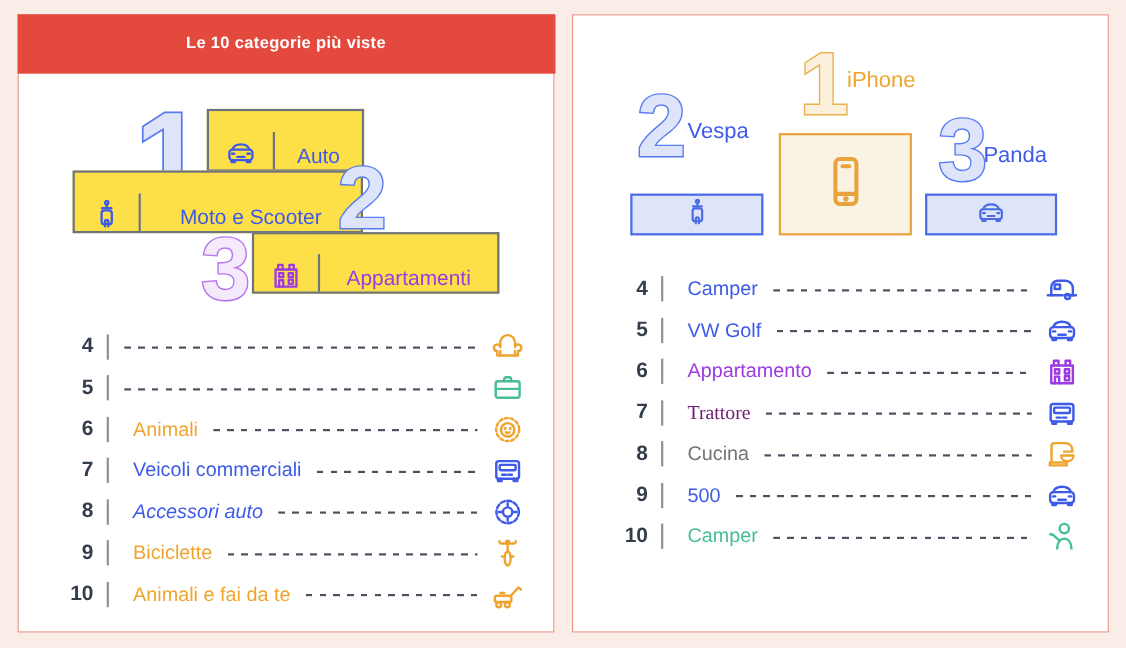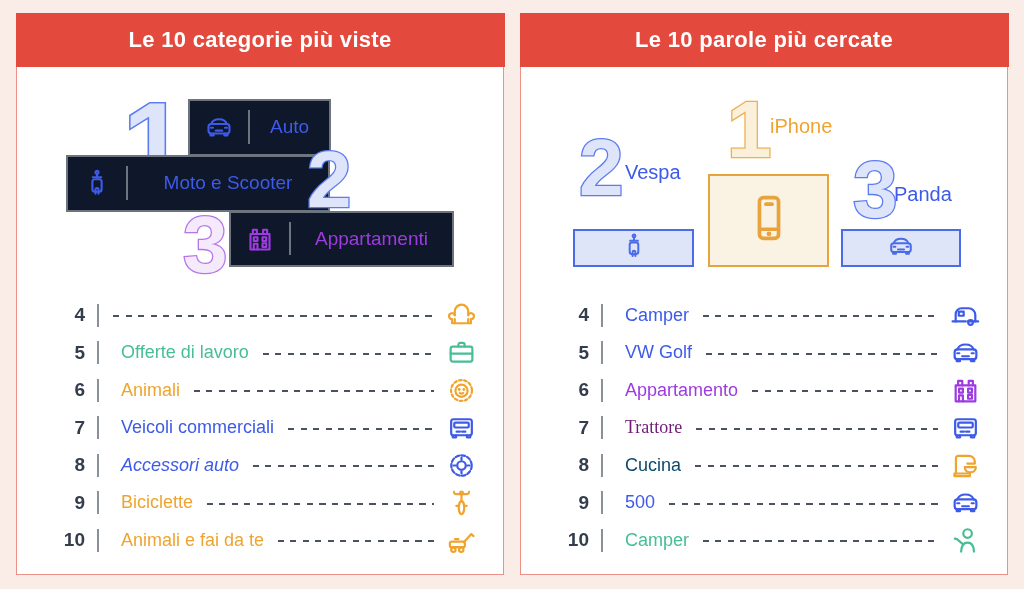--- a/index.html
+++ b/index.html
@@ -16,42 +16,42 @@
     background:#fff; border:1.5px solid var(--panel_border,#EC9188);
   }
   .panel.left { left:16px; }
   .panel.right { left:520px; }
 
   .panel-header {
     height:54px; background:var(--header_red,#E4493E);
     display:flex; align-items:center; justify-content:center;
     margin:-1.5px -1.5px 0 -1.5px;
   }
-  .panel-title { color:#fff; font-size:22px; font-weight:bold; letter-spacing:.3px;text-align:center; }
+  .panel-title { color:#fff; font-size:15px; font-weight:bold; letter-spacing:.3px;text-align:center; }
 
   .panel-body { position:relative; height:506px; }
 
   
   svg.bignum { position:absolute; overflow:visible; }
   svg.bignum text {
     font-family:"Liberation Sans","DejaVu Sans",sans-serif;
     font-weight:bold; paint-order:stroke;
   }
   svg.bignum.n-xl { width:80px; height:120px; }
   svg.bignum.n-xl text { font-size:112px; stroke-width:3.2px; }
   svg.bignum.n-lg { width:62px; height:80px; }
   svg.bignum.n-lg text { font-size:80px; stroke-width:2.6px; }
   .num-blue   { fill:var(--num_blue_fill,#DEE5FA);   stroke:var(--num_blue_stroke,#5B7CF0); }
   .num-purple { fill:var(--num_purple_fill,#F4EAFC); stroke:var(--num_purple_stroke,#B575EC); }
   .num-orange { fill:var(--num_orange_fill,#FAF0DC); stroke:var(--num_orange_stroke,#ECB04C); }
 
   
   .pbox {
-    position:absolute; display:flex; align-items:center;
-    background:#0f172a; border:2px solid var(--box_border,#6E747E);
+    position:absolute; display:flex; align-items:flex-end;
+    background:#fde047; border:2px solid var(--box_border,#6E747E);
   }
   .pbox .iconwrap { width:58px; display:flex; align-items:center; justify-content:center; flex-shrink:0; }
   .pbox .iconwrap svg { width:30px; height:30px; }
   .pbox .vdiv { width:2px; height:64%; background:var(--box_border,#6E747E); flex-shrink:0; }
   .pbox .plabel { flex:1; text-align:center; font-size:19px; }
 
   
   .pedestal { position:absolute; display:flex; align-items:center; justify-content:center; }
   .pedestal.blue   { background:var(--podium_blue_fill,#DEE5F9);  border:2px solid var(--podium_blue_border,#4B6BE8);  color:var(--podium_blue_border,#4B6BE8); }
   .pedestal.orange { background:var(--podium_orange_fill,#FAF3E3); border:2px solid var(--podium_orange_border,#E8A33D); color:var(--podium_orange_border,#E8A33D); }
@@ -153,21 +153,20 @@
               <svg viewBox="0 0 24 24" fill="none" stroke="currentColor" stroke-width="1.7" stroke-linecap="round" stroke-linejoin="round">
                 <path d="M6.8 12V8.8a5.2 5.2 0 0 1 10.4 0V12"></path>
                 <path d="M6.8 11.6a2.3 2.3 0 1 0-2.1 3.2V18h14.6v-3.2a2.3 2.3 0 1 0-2.1-3.2"></path>
                 <path d="M6.8 14.8V18M17.2 14.8V18"></path>
               </svg>
             </span>
           </div>
           <div class="rank-row">
             <span class="rank-num">5</span>
             <span class="rank-bar"></span>
-            <span class="rank-label" style="color: rgb(71, 190, 147);">Offerte di lavoro</span>
             <span class="dashes"></span>
             <span class="item-icon" style="color: rgb(71, 190, 147);">
               <svg viewBox="0 0 24 24" fill="none" stroke="currentColor" stroke-width="1.7" stroke-linecap="round" stroke-linejoin="round">
                 <path d="M9.6 7.4V5.9a1.3 1.3 0 0 1 1.3-1.3h2.2a1.3 1.3 0 0 1 1.3 1.3v1.5"></path>
                 <rect x="3.6" y="7.4" width="16.8" height="11.6" rx="1.6"></rect>
                 <path d="M3.6 12.8h16.8"></path>
               </svg>
             </span>
           </div>
           <div class="rank-row">
@@ -239,23 +238,20 @@
                 <circle cx="11.8" cy="19.2" r="1.7"></circle>
                 <path d="M7 10.9h2.6"></path>
               </svg>
             </span>
           </div>
         </div>
     </div>
   </section>
 
   <section class="panel right">
-    <header class="panel-header">
-      <div class="panel-title">Le 10 parole più cercate</div>
-    </header>
     <div class="panel-body">
 
       <svg class="bignum n-lg" style="left:204px;top:22px">
         <text class="num-orange" x="2" y="68">1</text>
       </svg>
       <span class="podium-name c-orange" style="left:249px;top:48px">iPhone</span>
 
       <svg class="bignum n-lg" style="left:56px;top:60px">
         <text class="num-blue" x="2" y="68">2</text>
       </svg>
@@ -347,21 +343,21 @@
                 <rect x="4" y="5.6" width="16" height="12.4" rx="1.8"></rect>
                 <rect x="6.4" y="8.2" width="11.2" height="3.8" rx="0.8"></rect>
                 <path d="M8.2 15.2h7.6" stroke-dasharray="2.6 1.6"></path>
                 <path d="M5.2 18v1.6h2.6V18M16.2 18v1.6h2.6V18"></path>
               </svg>
             </span>
           </div>
           <div class="rank-row">
             <span class="rank-num">8</span>
             <span class="rank-bar"></span>
-            <span class="rank-label" style="color: #0c4a6e;">Cucina</span>
+            <span class="rank-label" style="color: #737373;">Cucina</span>
             <span class="dashes"></span>
             <span class="item-icon" style="color: rgb(239, 164, 47);">
               <svg viewBox="0 0 24 24" fill="none" stroke="currentColor" stroke-width="1.7" stroke-linecap="round" stroke-linejoin="round">
                 <path d="M4.6 18.2V6.3a1.8 1.8 0 0 1 1.8-1.8h8.2a4.6 4.6 0 0 1 4.6 4.6v1.4h-5.8"></path>
                 <path d="M11.4 13.2h8.6c0 2.4-1.9 4.1-4.3 4.1s-4.3-1.7-4.3-4.1Z"></path>
                 <path d="M3.4 18.2h12v2h-12Z"></path>
               </svg>
             </span>
           </div>
           <div class="rank-row">

